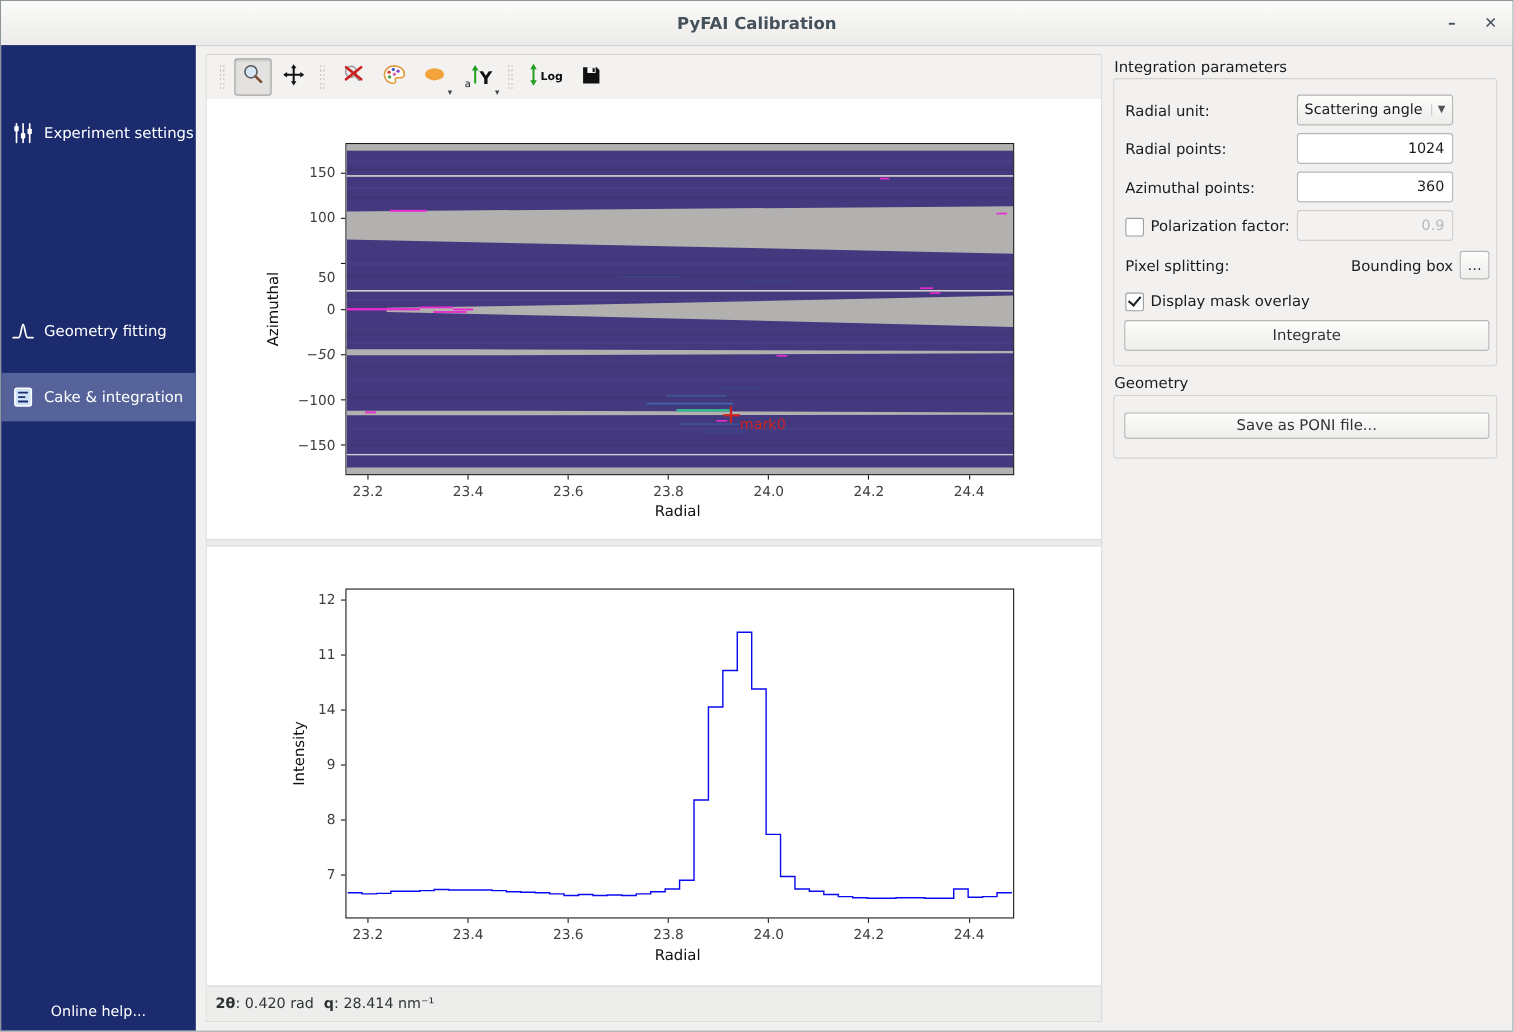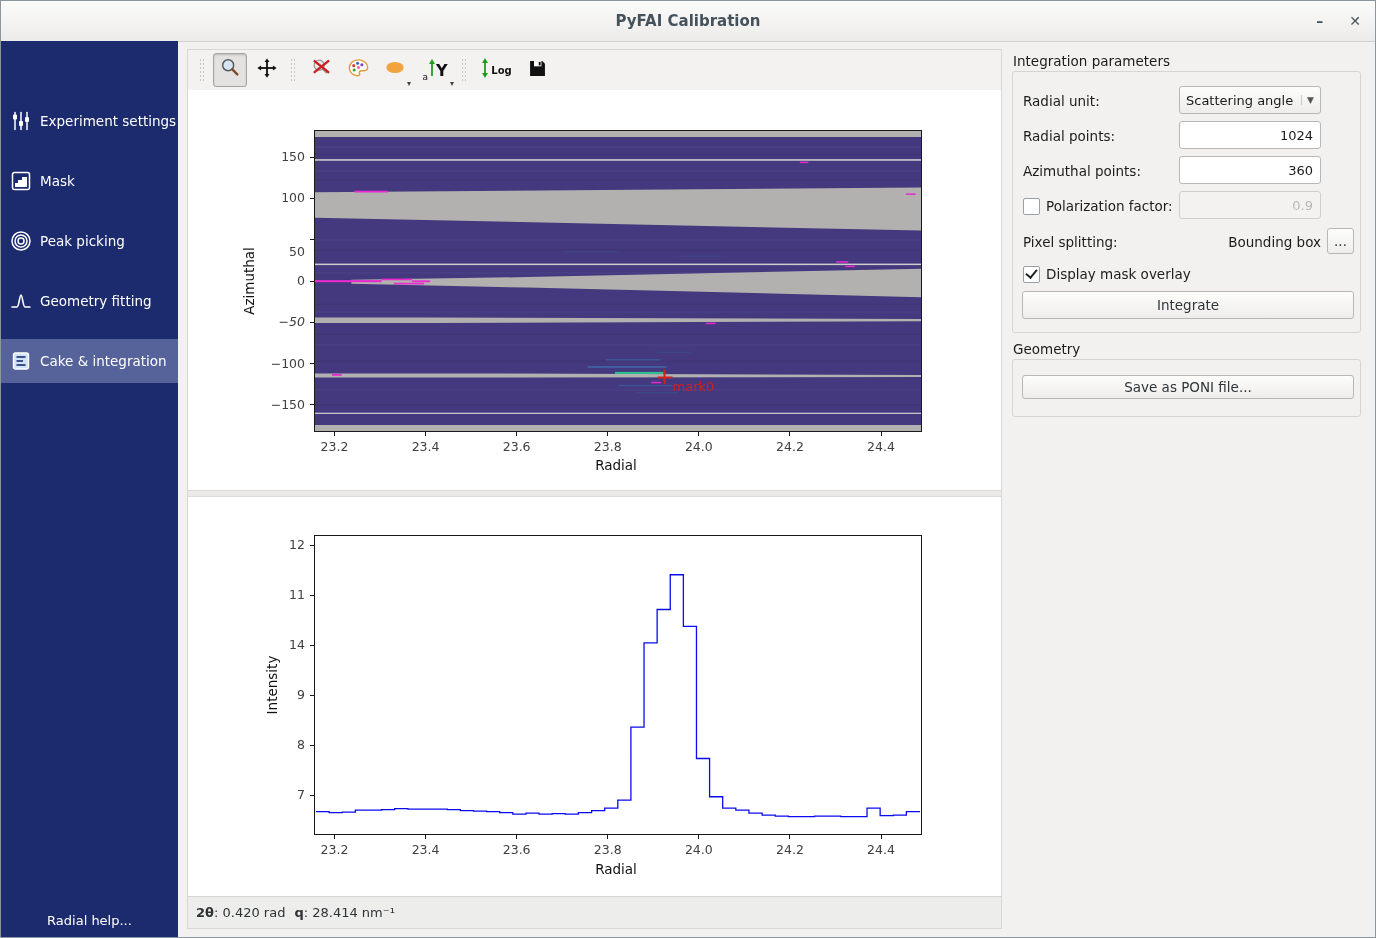--- a/index.html
+++ b/index.html
@@ -111,39 +111,20 @@
           </g>
           <g fill="#fff">
               <rect x="3" y="4.5" width="4" height="5" rx="1"></rect>
               <rect x="9" y="11" width="4" height="5" rx="1"></rect>
               <rect x="15" y="7" width="4" height="5" rx="1"></rect>
             </g>
         </svg>
       </span>
       <span>Experiment settings</span>
     </div>
-    <div class="side-item si1">
-      <span class="ic">
-        <svg viewBox="0 0 22 22" width="22" height="22">
-          <rect x="2.5" y="2.5" width="17" height="17" rx="2" fill="none" stroke="#fff" stroke-width="1.5"></rect>
-          <path d="M5 17 V13 H8 V10 H12 V7 H17 V17 Z" fill="#fff"></path>
-        </svg>
-      </span>
-      <span>Mask</span>
-    </div>
-    <div class="side-item si2">
-      <span class="ic">
-        <svg viewBox="0 0 22 22" width="22" height="22" fill="none" stroke="#fff">
-          <circle cx="11" cy="11" r="3" stroke-width="1.5"></circle>
-            <circle cx="11" cy="11" r="6" stroke-width="1.5"></circle>
-            <circle cx="11" cy="11" r="9" stroke-width="1.5"></circle>
-        </svg>
-      </span>
-      <span>Peak picking</span>
-    </div>
     <div class="side-item si3">
       <span class="ic">
         <svg viewBox="0 0 22 22" width="22" height="22" fill="none" stroke="#fff" stroke-width="1.6" stroke-linecap="round">
           <path d="M2 17 H7 C9 17 9.5 5 11 5 C12.5 5 13 17 15 17 H20"></path>
         </svg>
       </span>
       <span>Geometry fitting</span>
     </div>
     <div class="side-item si4 selected">
       <span class="ic">
@@ -151,21 +132,21 @@
           <rect x="3.5" y="3" width="15" height="16" rx="2" fill="#cfe2f7" stroke="#fff" stroke-width="1.4"></rect>
           <g stroke="#1b2b6d" stroke-width="1.6">
               <line x1="6.5" y1="7" x2="15.5" y2="7"></line>
               <line x1="6.5" y1="11" x2="13" y2="11"></line>
               <line x1="6.5" y1="15" x2="15.5" y2="15"></line>
             </g>
         </svg>
       </span>
       <span>Cake &amp; integration</span>
     </div>
-    <div class="side-footer">Radial help...</div>
+    <div class="side-footer">Online help...</div>
   </nav>
 
   <div class="central">
     <div class="toolbar">
       <div class="tb-sep"></div>
       <div class="tbtn active">
         <span>
           <svg viewBox="0 0 24 24" width="22" height="22">
             <circle cx="10" cy="9" r="6" fill="#d7e6f4" stroke="#5a5a5a" stroke-width="1.6"></circle>
             <line x1="14.5" y1="13.5" x2="20" y2="19" stroke="#7a4b2b" stroke-width="2.6" stroke-linecap="round"></line>

